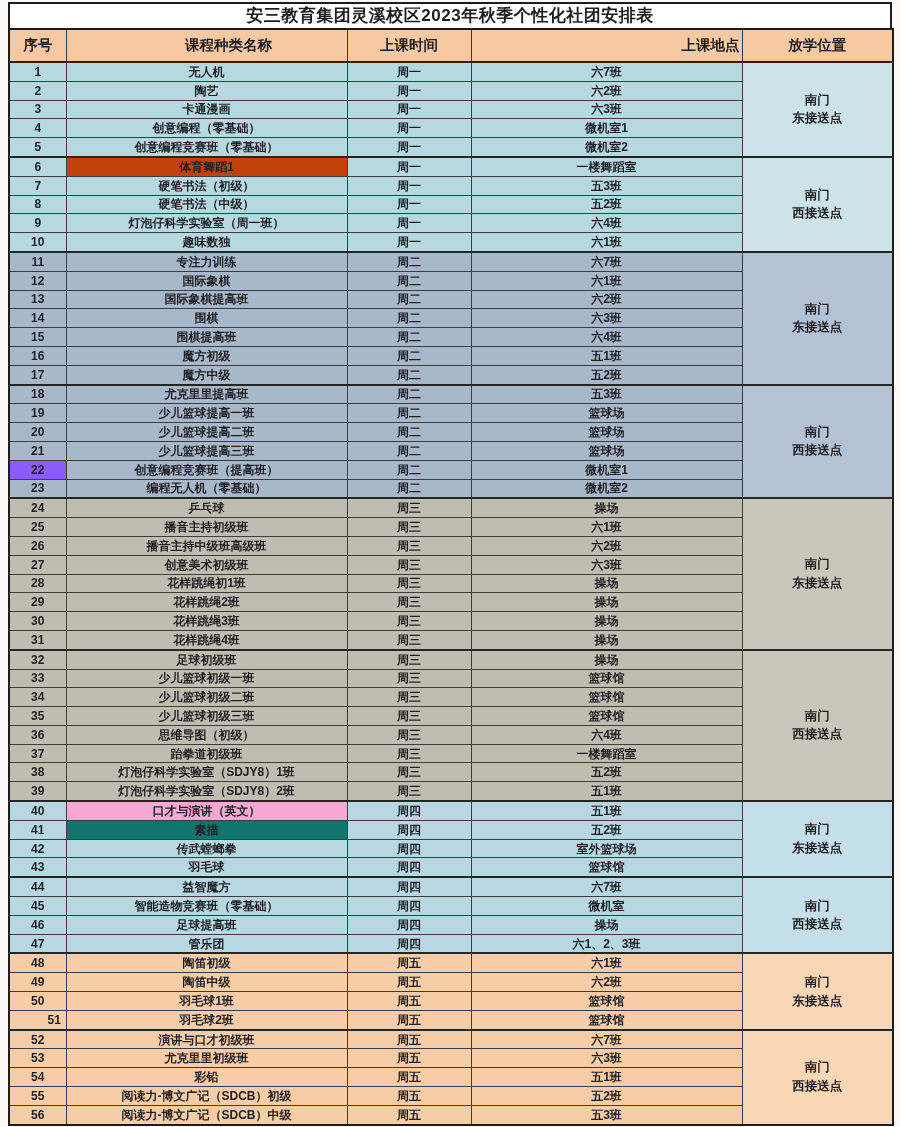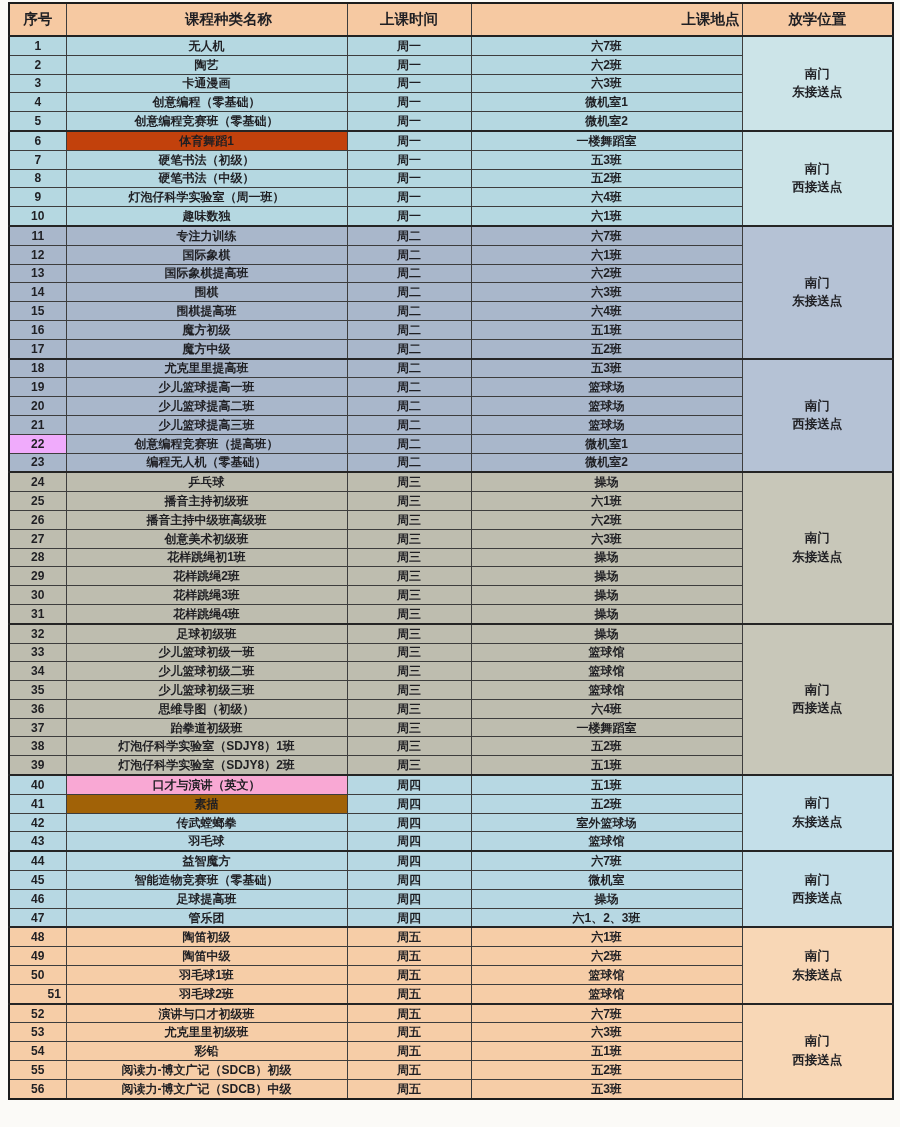--- a/index.html
+++ b/index.html
@@ -66,20 +66,21 @@
     font-weight: 700;
     line-height: 1.5;
   }
   td.dismissal.group-start { border-top: 2px solid #252525; }
 </style>
 </head>
 <body>
 
 <div class="page">
   <div class="sheet">
+    <div class="title-cell">安三教育集团灵溪校区2023年秋季个性化社团安排表</div>
     <table>
       <colgroup>
         <col style="width:57px">
         <col style="width:281px">
         <col style="width:124px">
         <col style="width:271px">
         <col style="width:151px">
       </colgroup>
       <thead>
         <tr>
@@ -219,21 +220,21 @@
             <td style="background: rgb(169, 183, 203);">周二</td>
             <td style="background: rgb(169, 183, 203);">篮球场</td>
           </tr>
           <tr>
             <td style="background: rgb(169, 183, 203);">21</td>
             <td style="background: rgb(169, 183, 203);">少儿篮球提高三班</td>
             <td style="background: rgb(169, 183, 203);">周二</td>
             <td style="background: rgb(169, 183, 203);">篮球场</td>
           </tr>
           <tr>
-            <td style="background: #f0abfc;">22</td>
+            <td style="background: #8b5cf6;">22</td>
             <td style="background: rgb(169, 183, 203);">创意编程竞赛班（提高班）</td>
             <td style="background: rgb(169, 183, 203);">周二</td>
             <td style="background: rgb(169, 183, 203);">微机室1</td>
           </tr>
           <tr>
             <td style="background: rgb(169, 183, 203);">23</td>
             <td style="background: rgb(169, 183, 203);">编程无人机（零基础）</td>
             <td style="background: rgb(169, 183, 203);">周二</td>
             <td style="background: rgb(169, 183, 203);">微机室2</td>
           </tr>
@@ -340,21 +341,21 @@
           <tr class="section-start">
             <td style="background: rgb(183, 216, 227);">40</td>
             <td style="background: #f9a8d4;">口才与演讲（英文）</td>
             <td style="background: rgb(183, 216, 227);">周四</td>
             <td style="background: rgb(183, 216, 227);">五1班</td>
             <td rowspan="4" class="dismissal" style="background: rgb(196, 223, 233);">南门
 东接送点</td>
           </tr>
           <tr>
             <td style="background: rgb(183, 216, 227);">41</td>
-            <td style="background: #a16207;">素描</td>
+            <td style="background: #0f766e;">素描</td>
             <td style="background: rgb(183, 216, 227);">周四</td>
             <td style="background: rgb(183, 216, 227);">五2班</td>
           </tr>
           <tr>
             <td style="background: rgb(183, 216, 227);">42</td>
             <td style="background: rgb(183, 216, 227);">传武螳螂拳</td>
             <td style="background: rgb(183, 216, 227);">周四</td>
             <td style="background: rgb(183, 216, 227);">室外篮球场</td>
           </tr>
           <tr>

